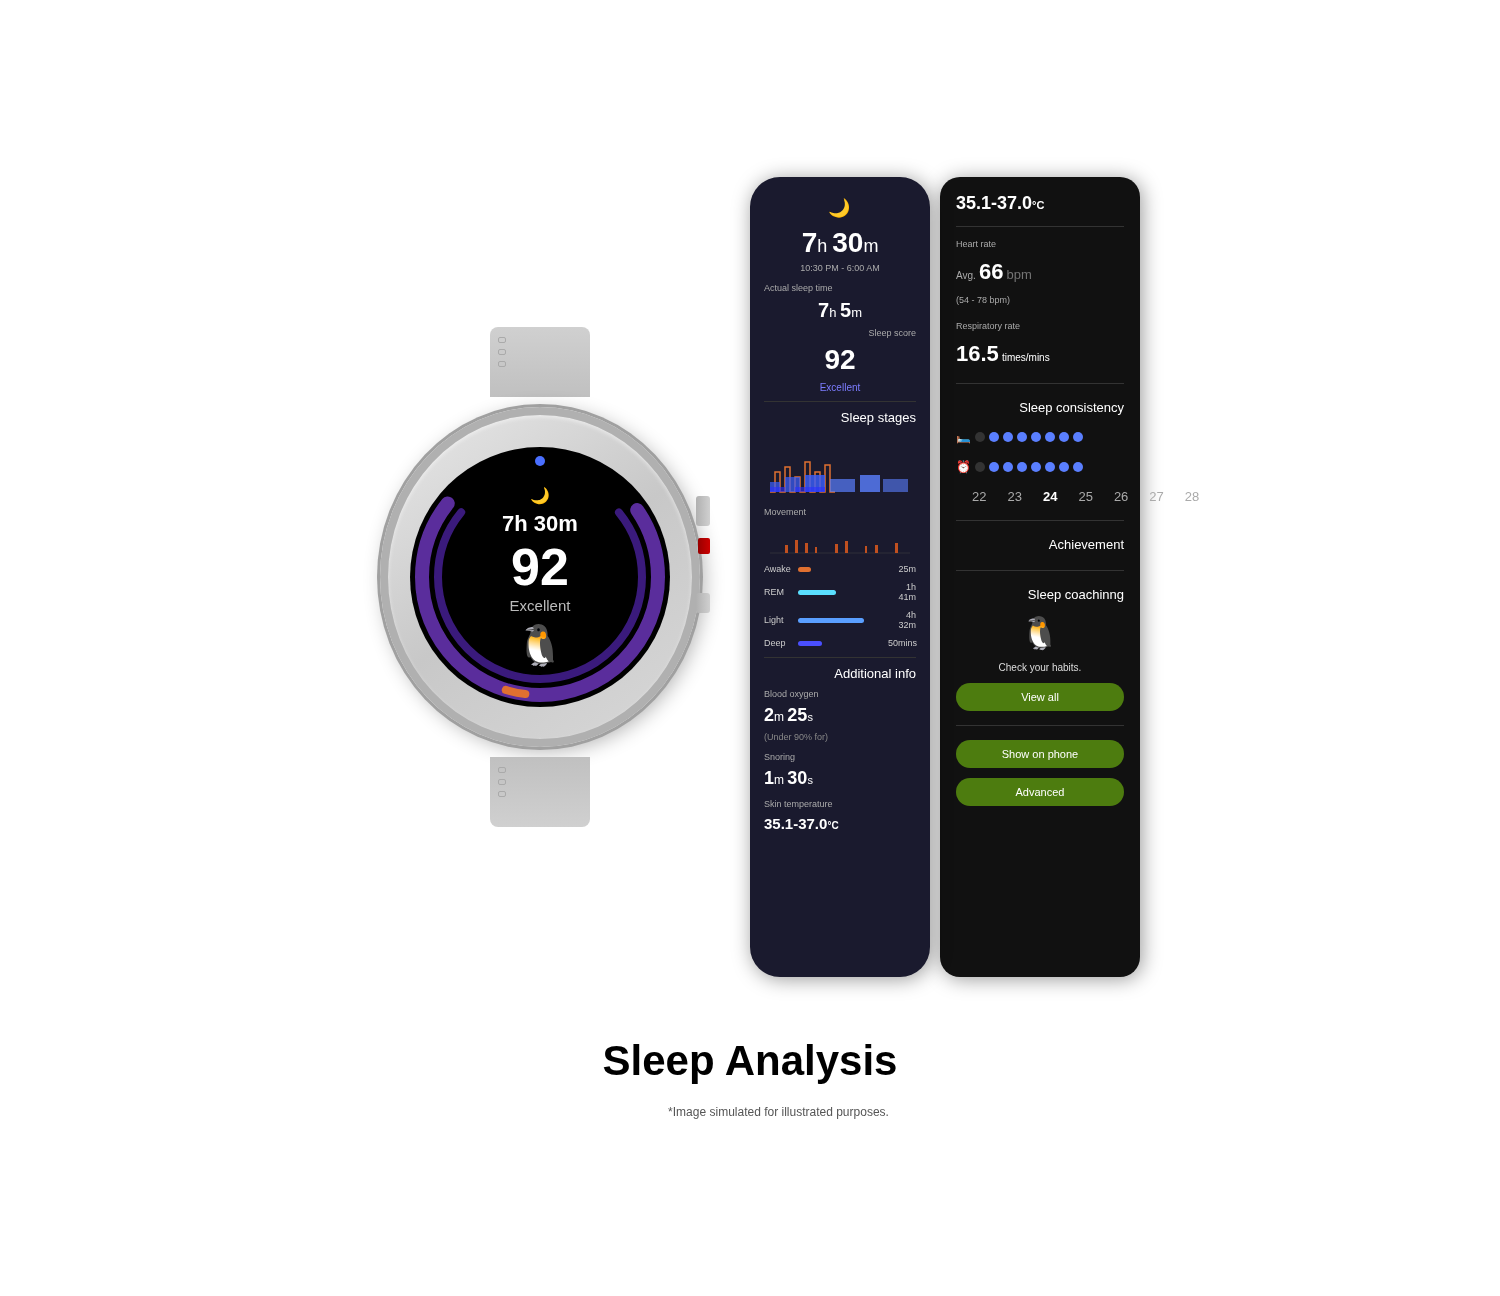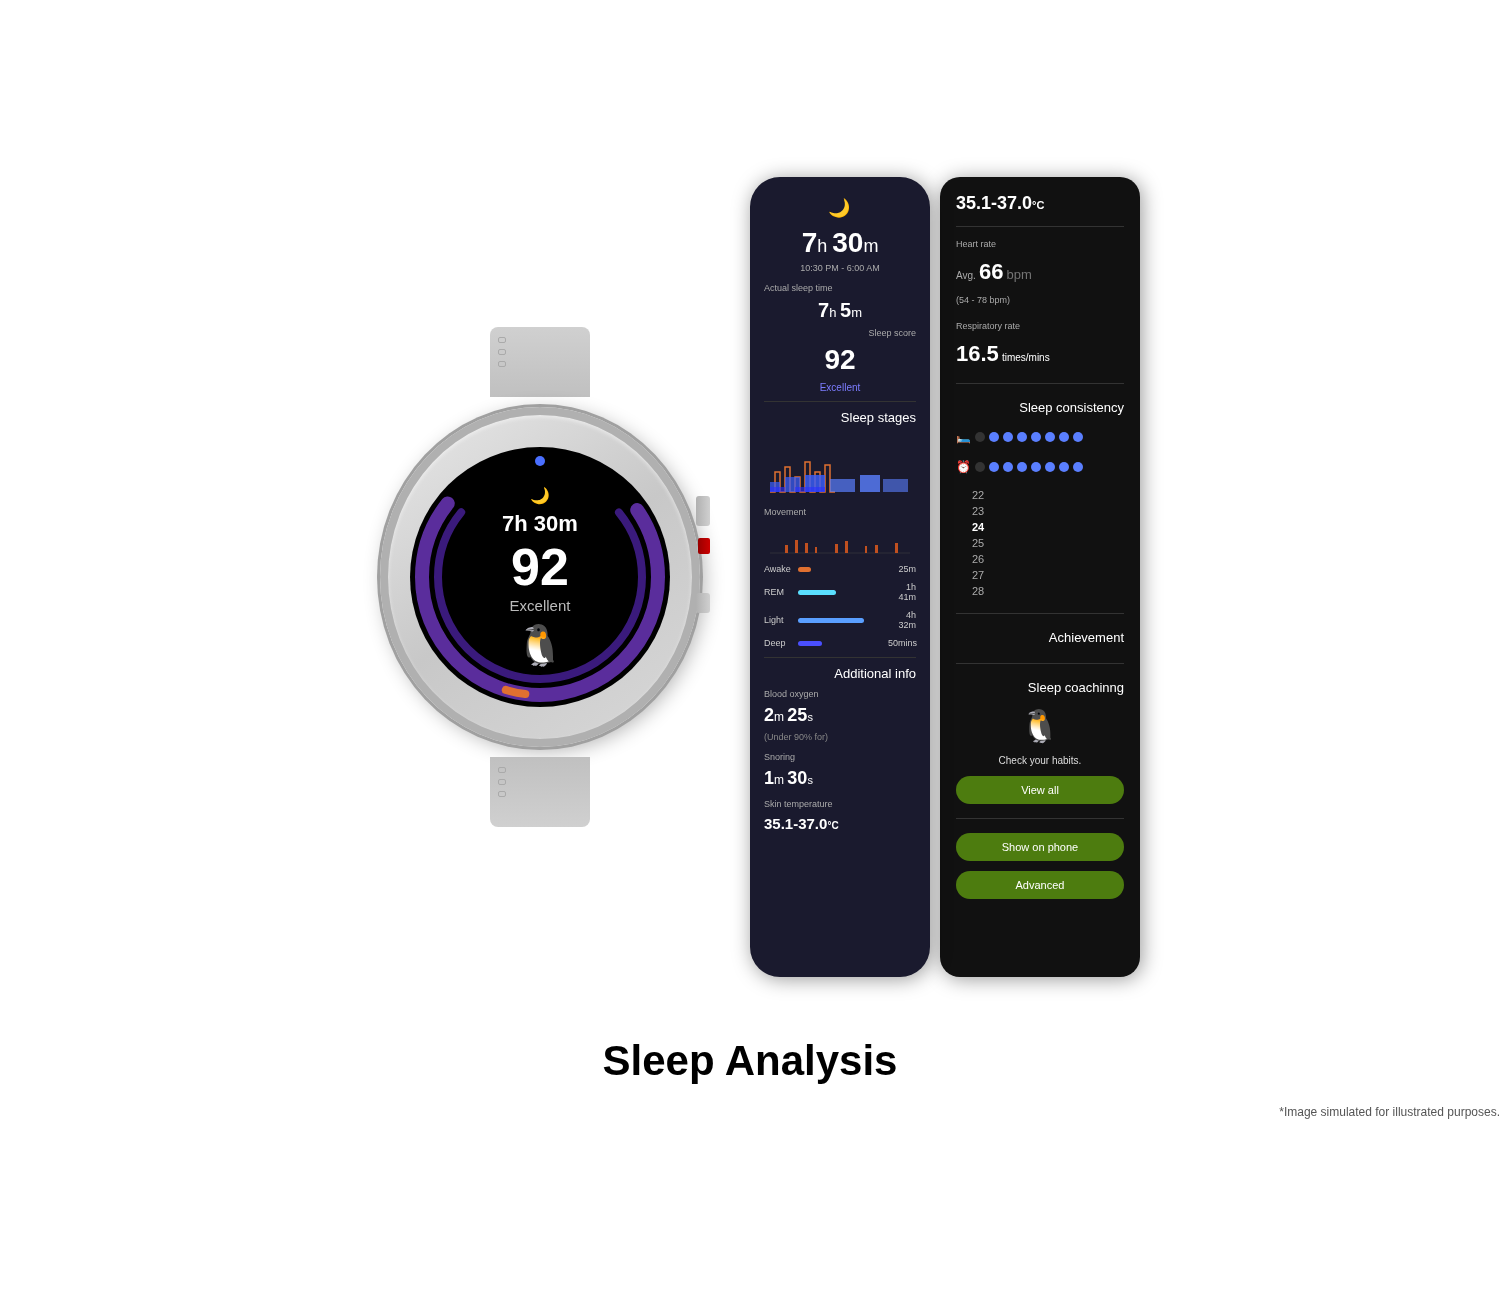--- a/index.html
+++ b/index.html
@@ -250,21 +250,21 @@
       margin: 1px 0;
     }
     .stage-bar-wrap { flex: 1; margin: 0 6px; }
     .stage-bar { height: 5px; border-radius: 3px; }
     .info-sub { color: #888; font-size: 9px; }
 
     .consistency-row { display: flex; align-items: center; gap: 4px; margin: 3px 0; }
     .dot { width: 10px; height: 10px; border-radius: 50%; flex-shrink: 0; }
     .dot-filled { background: #5a7fff; }
     .dot-dark { background: #333; }
-    .days-row { display: flex; gap: 4px; font-size: 11px; color: #aaa; padding-left: 16px; margin-top: 2px; flex-direction: column; }
+    .days-row { display: flex; gap: 21px; font-size: 13px; color: #aaa; padding-left: 16px; margin-top: 2px; }
     .day-highlight { color: #fff; font-weight: 700; }
 
     .achievement-box {
       display: flex;
       flex-direction: column;
       align-items: center;
       gap: 4px;
     }
 
     .medal-icon {
@@ -309,21 +309,21 @@
       margin-top: 40px;
     }
 
     .page-title {
       font-size: 42px;
       font-weight: 700;
       color: #000;
     }
 
     .disclaimer {
-      text-align: right;
+      text-align: center;
       font-size: 12px;
       color: #555;
       margin-top: 20px;
       padding-left: 57px;
       width: 100%;
     }
 
     .band-stitch {
       width: 8px;
       height: 6px;

